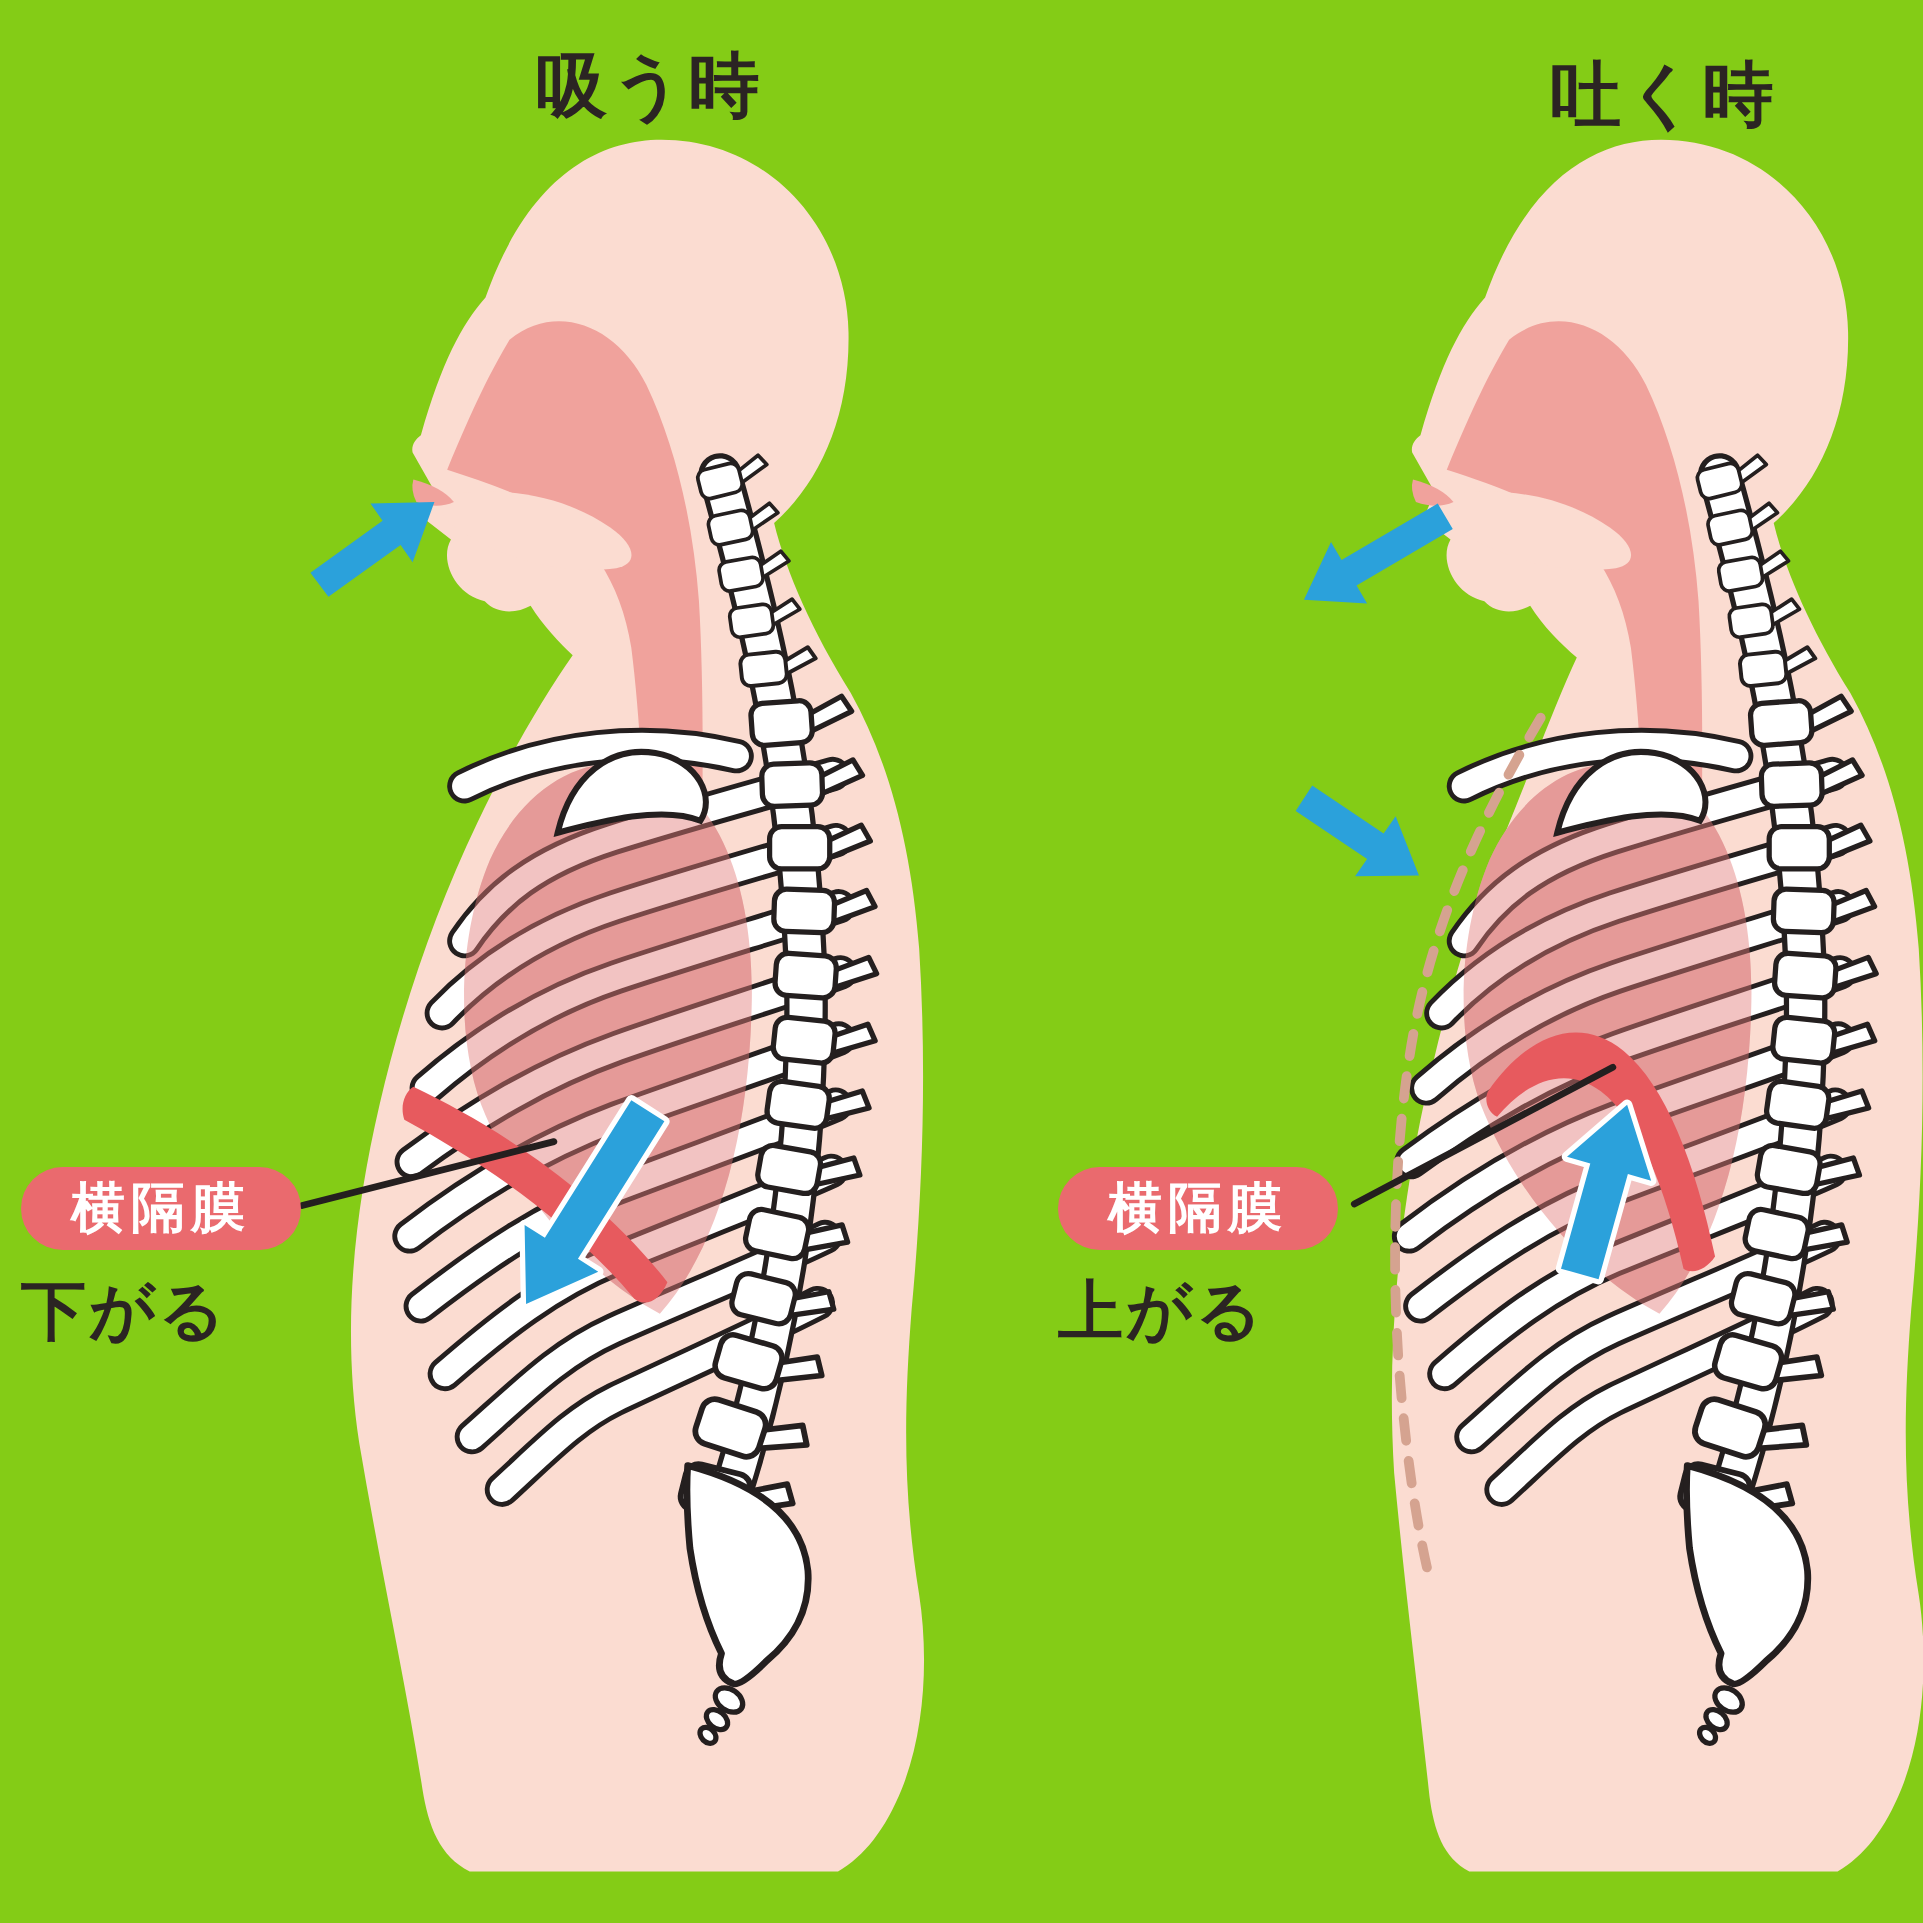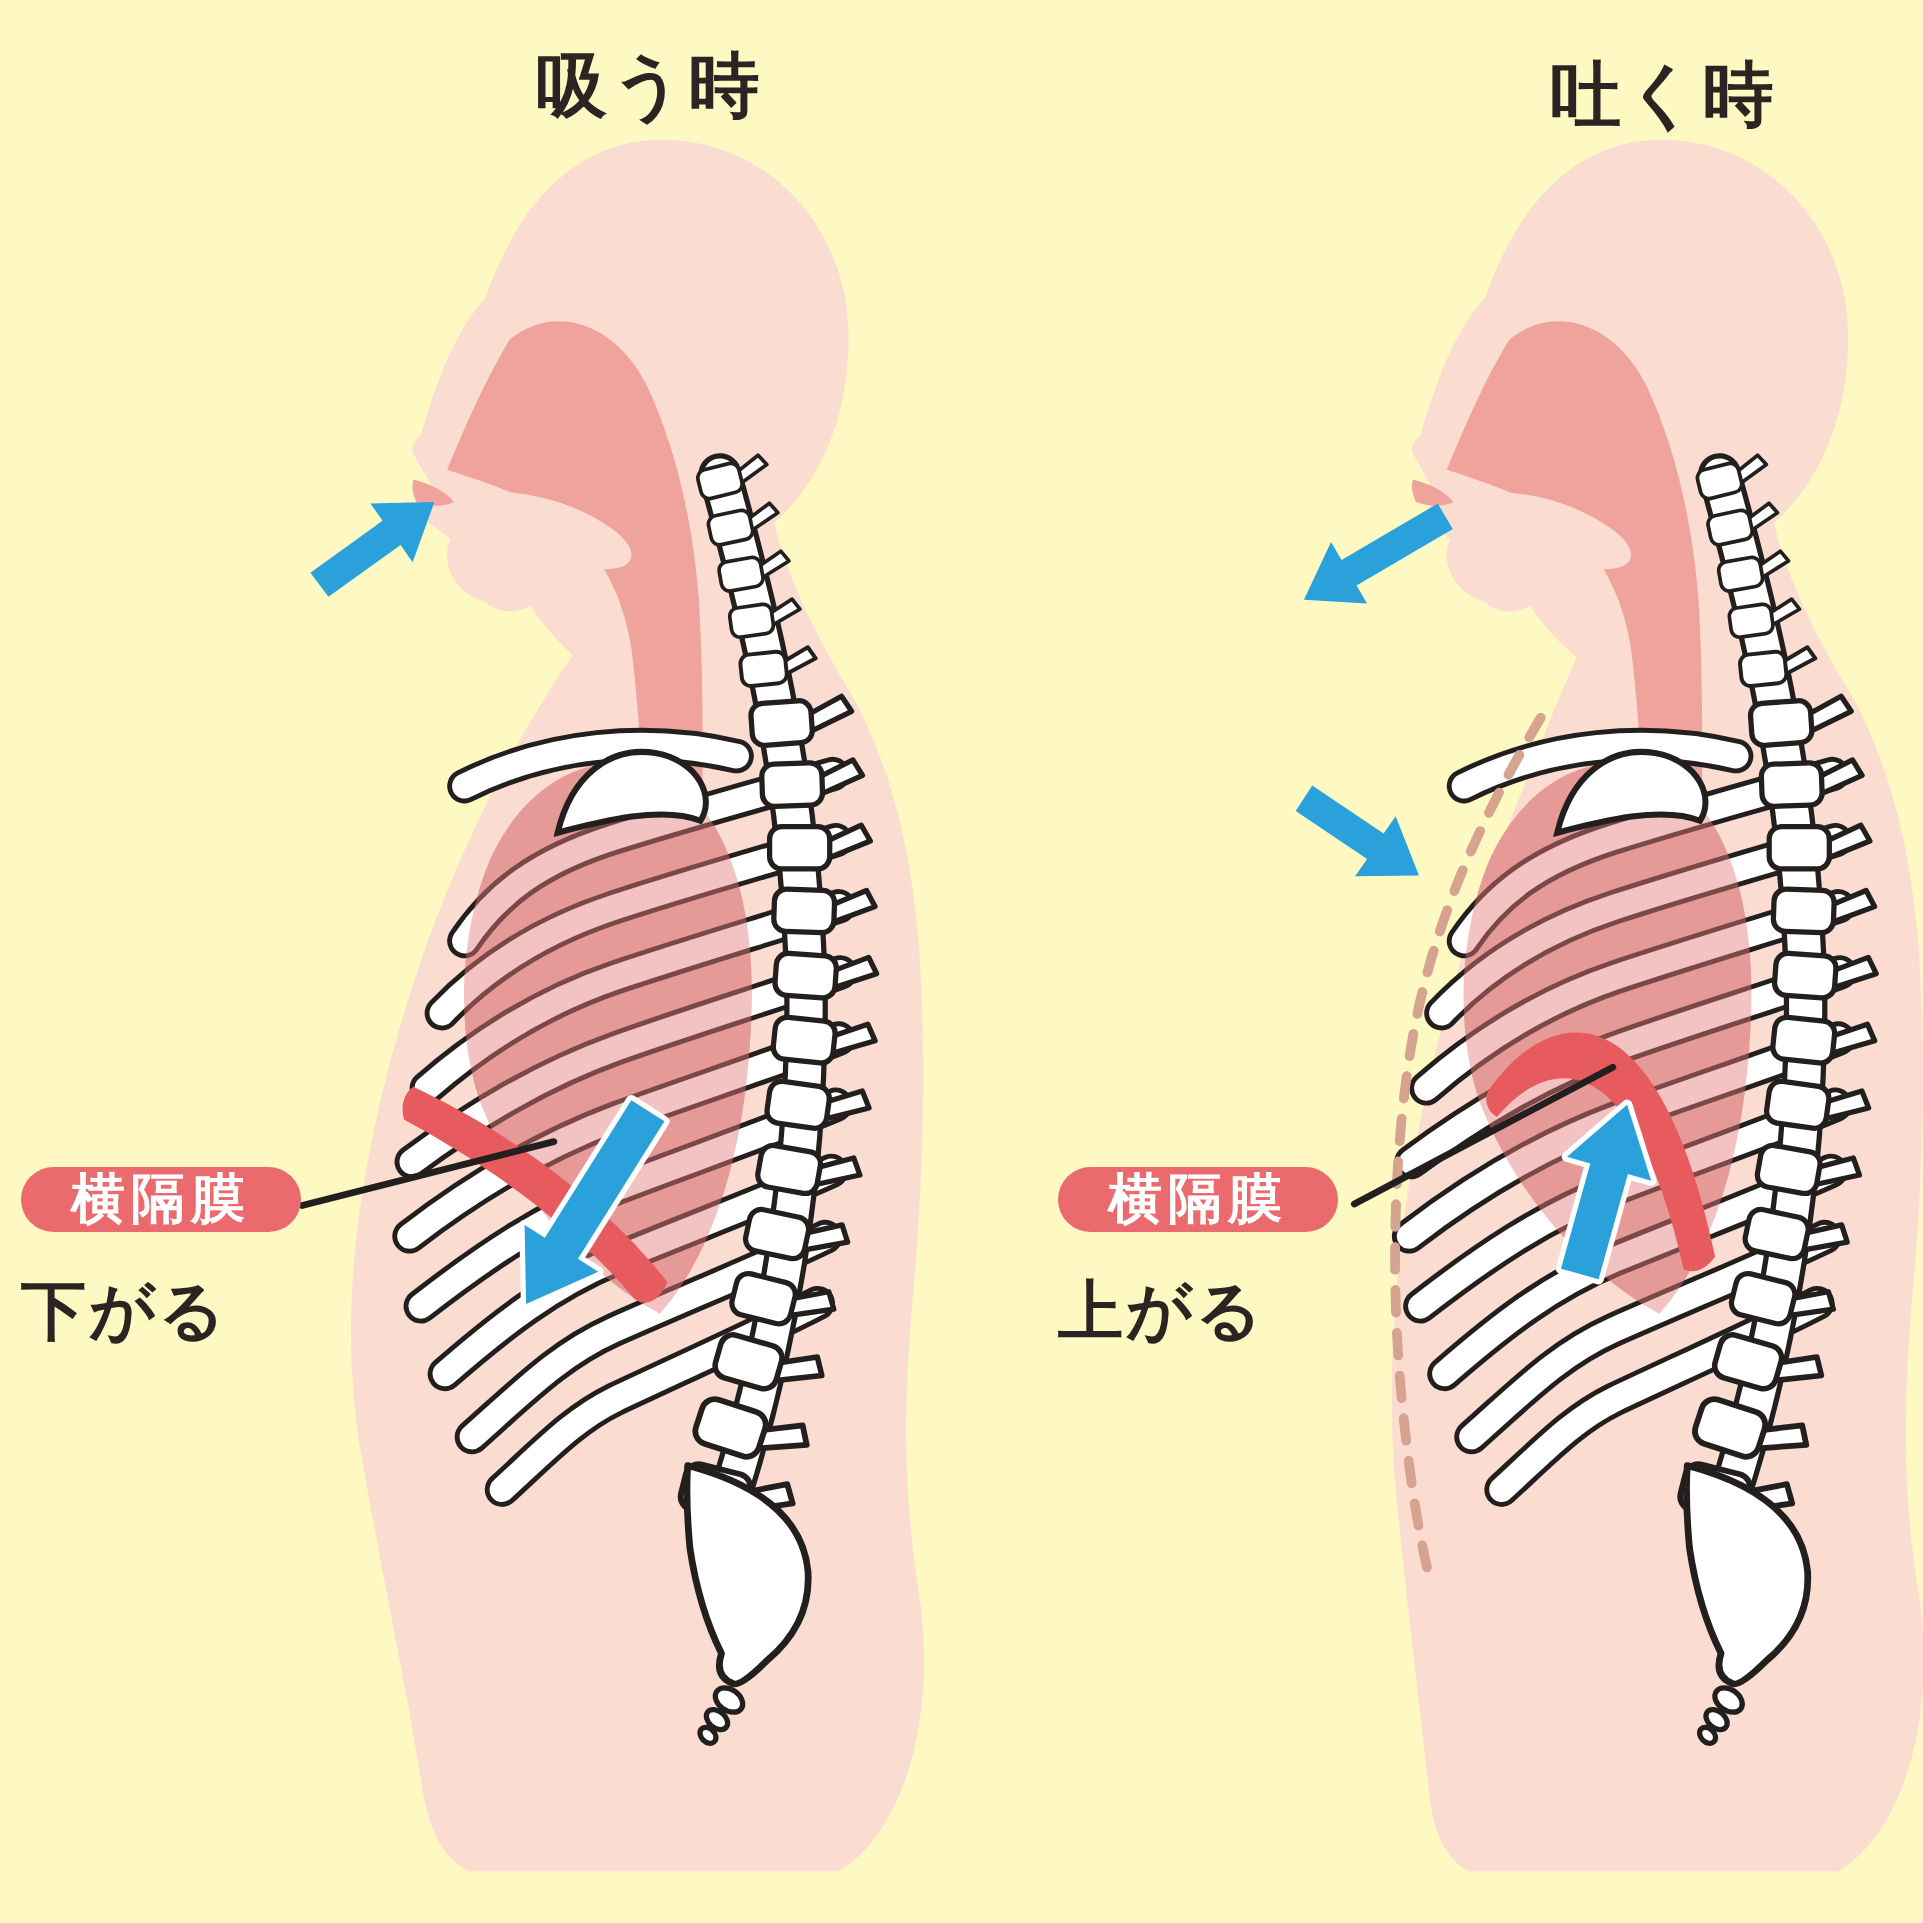--- a/index.html
+++ b/index.html
@@ -1,23 +1,23 @@
 <!DOCTYPE html>
 <html style="font-size:12px"><head>
 <meta charset="utf-8">
 <style>
   html,body{margin:0;padding:0;background:#ffffff;}
-  .stage{position:relative;width:1924px;height:1924px;background:#fef9c3;overflow:hidden;
+  .stage{position:relative;width:1924px;height:1924px;background:#84cc16;overflow:hidden;
          font-family:"Liberation Sans","DejaVu Sans",sans-serif;}
   .stage svg{position:absolute;left:0;top:0;}
   .title{position:absolute;top:39px;width:240px;text-align:center;
          font-size:71px;font-weight:bold;color:#2b2423;letter-spacing:4.5px;white-space:nowrap;}
   #title-inhale{left:530px;}
   #title-exhale{left:1544px;margin-top:9px;}
-  .pill{position:absolute;width:280px;height:65px;border-radius:42px;background:#ea6a6e;
+  .pill{position:absolute;width:280px;height:83px;border-radius:42px;background:#ea6a6e;
         display:flex;align-items:center;justify-content:center;
         color:#ffffff;font-size:54px;font-weight:bold;letter-spacing:6px;white-space:nowrap;}
   #pill-inhale{left:21px;top:1167px;}
   #pill-exhale{left:1058px;top:1167px;}
   .movement{position:absolute;width:280px;top:1267px;
             font-size:65px;font-weight:bold;color:#2b2423;letter-spacing:3px;white-space:nowrap;}
   #movement-inhale{left:21px;}
   #movement-exhale{left:1058px;}
 </style>
 </head>

